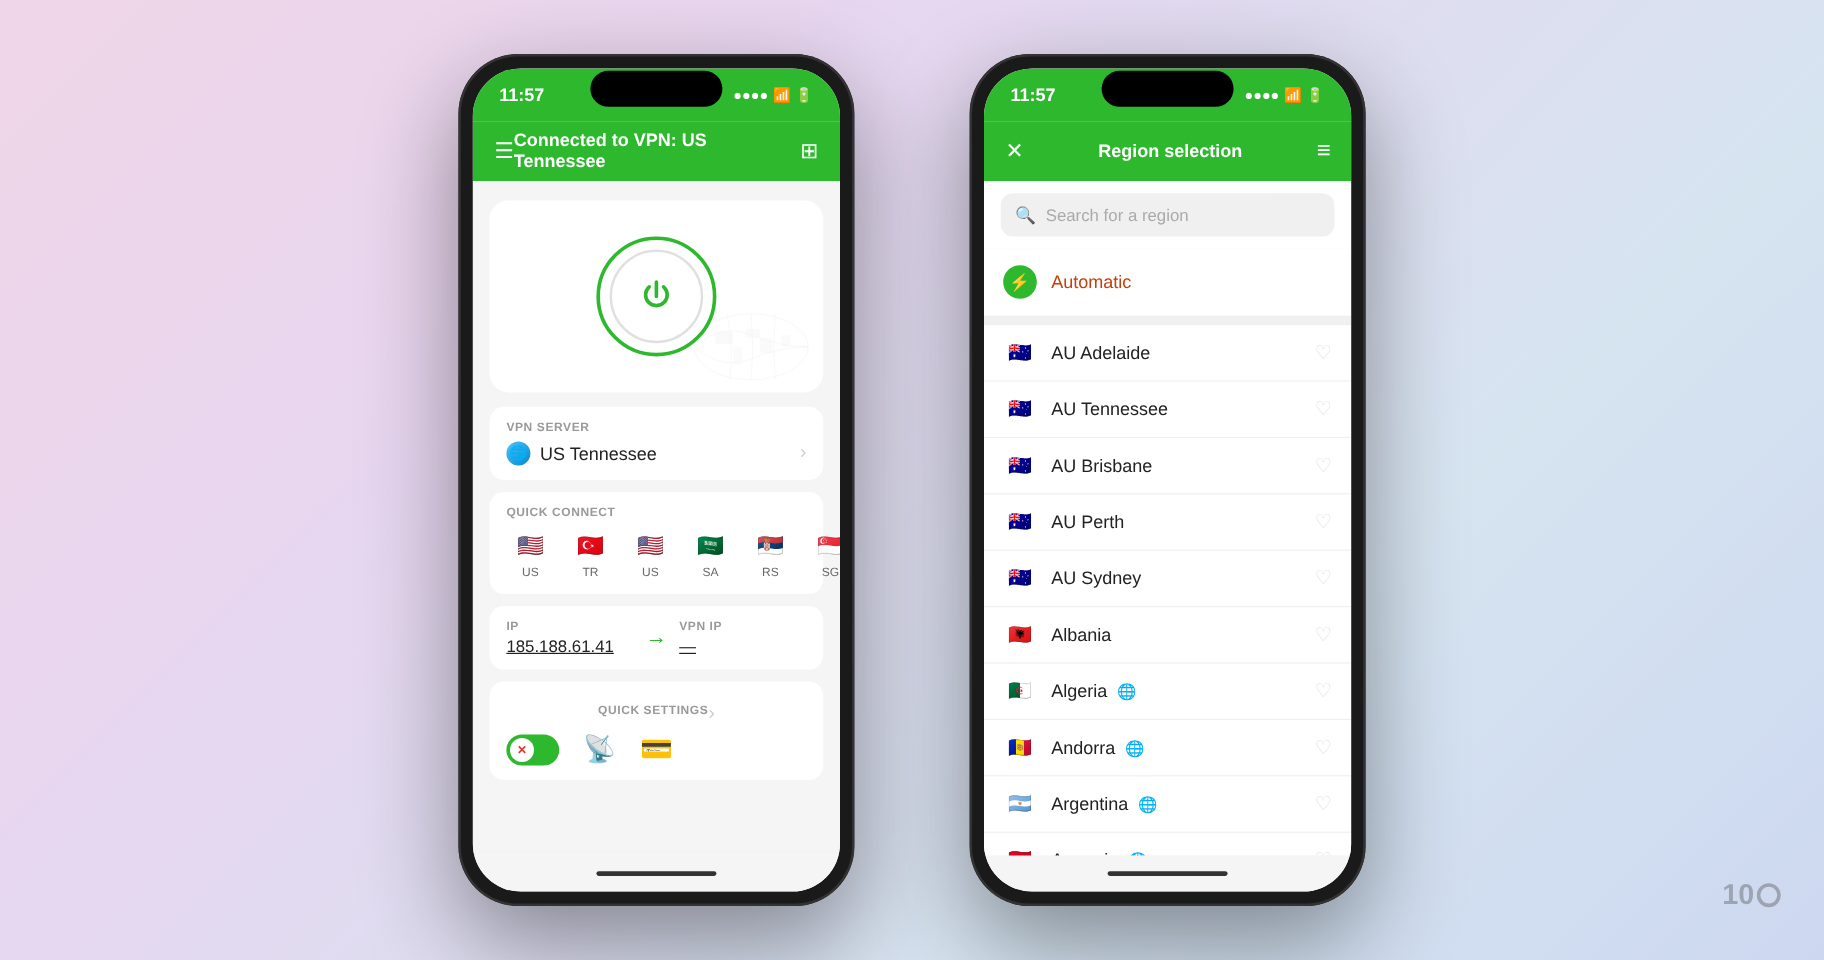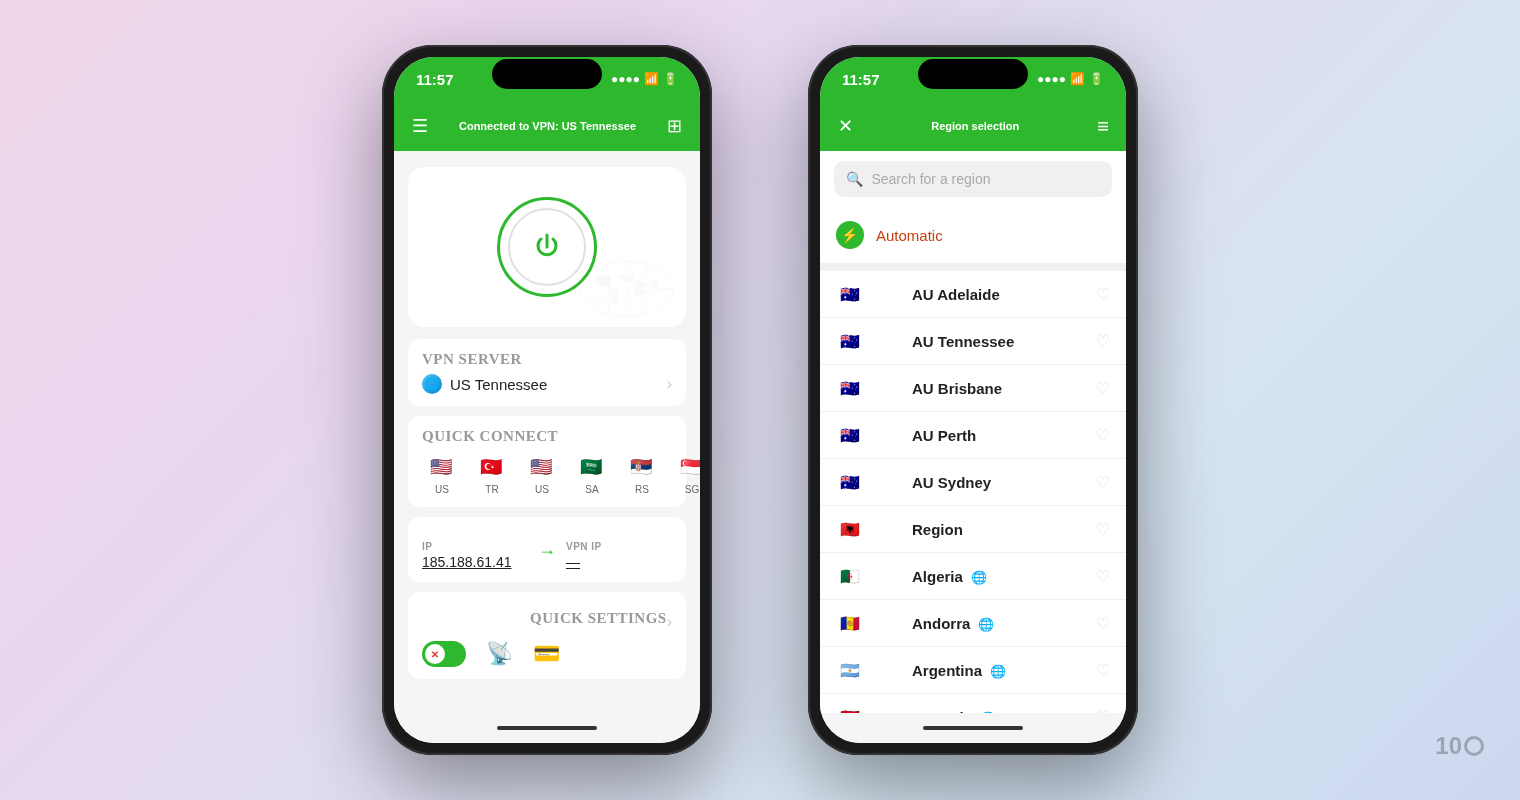--- a/index.html
+++ b/index.html
@@ -87,21 +87,21 @@
       height: 50px;
       display: flex;
       align-items: center;
       justify-content: space-between;
       padding: 0 18px;
       flex-shrink: 0;
     }
 
     .nav-bar-center {
       color: #fff;
-      font-size: 11px;
+      font-size: 15px;
       font-weight: 600;
     }
 
     .nav-icon {
       color: #fff;
       font-size: 18px;
       cursor: pointer;
     }
 
     
@@ -148,27 +148,26 @@
     }
 
     .info-card {
       background: #fff;
       margin: 0 14px 10px;
       border-radius: 12px;
       padding: 12px 14px;
     }
 
     .card-label {
-      font-size: 15px;
+      font-size: 10px;
       color: #999;
       font-weight: 600;
       letter-spacing: 0.5px;
       text-transform: uppercase;
       margin-bottom: 6px;
-      font-family: Liberation Serif, serif;
     }
 
     .server-row {
       display: flex;
       align-items: center;
       justify-content: space-between;
     }
 
     .server-name {
       display: flex;
@@ -226,21 +225,20 @@
     }
 
     .ip-row {
       display: flex;
       align-items: center;
       gap: 10px;
     }
 
     .ip-section {
       flex: 1;
-      margin-top: 12px;
     }
 
     .ip-label-sm {
       font-size: 10px;
       color: #999;
       font-weight: 600;
       letter-spacing: 0.5px;
       text-transform: uppercase;
     }
 
@@ -253,21 +251,21 @@
     }
 
     .arrow-divider {
       color: #2db82d;
       font-size: 18px;
     }
 
     .quick-settings-row {
       display: flex;
       align-items: center;
-      justify-content: flex-end;
+      justify-content: center;
       margin-top: 6px;
     }
 
     .qs-icons {
       display: flex;
       gap: 20px;
       align-items: center;
     }
 
     .qs-icon {
@@ -372,23 +370,22 @@
       display: flex;
       align-items: center;
       justify-content: center;
       font-size: 16px;
       flex-shrink: 0;
     }
 
     .region-name {
       font-size: 15px;
       color: #222;
-      font-weight: 700;
+      font-weight: 400;
       flex: 1;
-      margin-left: 36px;
     }
 
     .region-extra {
       font-size: 13px;
       color: #aaa;
       margin-left: 4px;
     }
 
     .heart-icon {
       color: #ddd;
@@ -620,21 +617,21 @@
           </div>
 
           <div class="region-item">
             <div class="region-flag">🇦🇺</div>
             <span class="region-name">AU Sydney</span>
             <span class="heart-icon">♡</span>
           </div>
 
           <div class="region-item">
             <div class="region-flag">🇦🇱</div>
-            <span class="region-name">Region</span>
+            <span class="region-name">Albania</span>
             <span class="heart-icon">♡</span>
           </div>
 
           <div class="region-item">
             <div class="region-flag">🇩🇿</div>
             <span class="region-name">Algeria <span class="region-extra">🌐</span></span>
             <span class="heart-icon">♡</span>
           </div>
 
           <div class="region-item">

